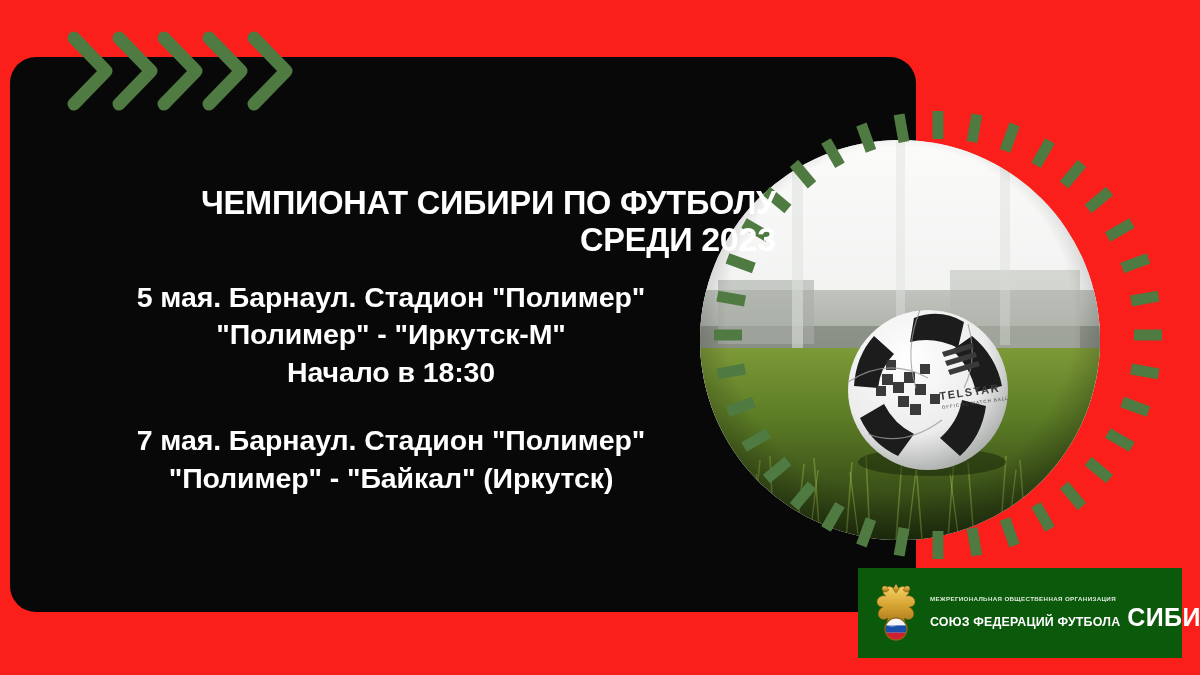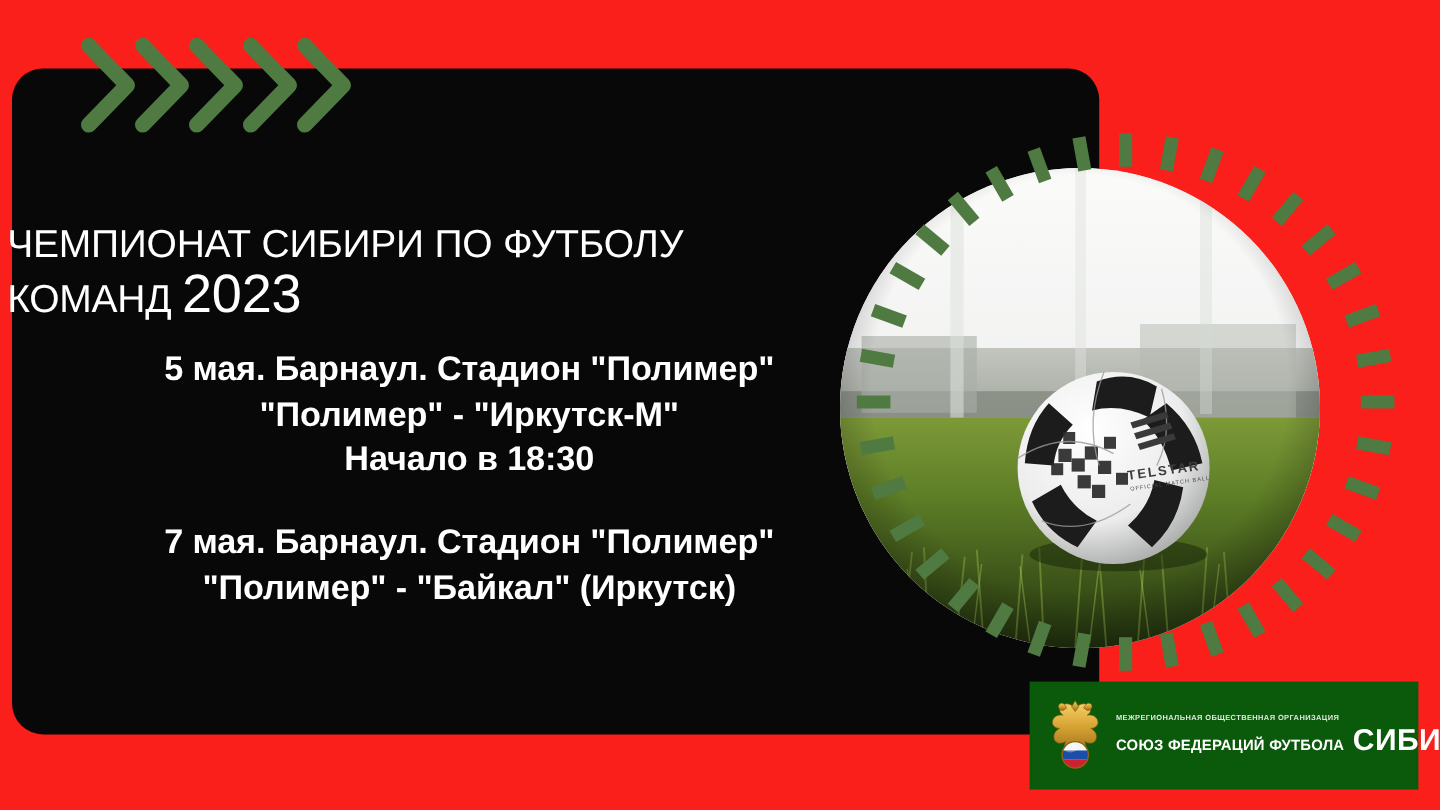--- a/index.html
+++ b/index.html
@@ -43,28 +43,28 @@
   
   .content {
     position:absolute;
     left:0px; top:186px;
     width:782px;
     z-index:7;
     text-align:center;
     color:#fff;
   }
   .title {
-    font-weight:normal;
+    font-weight:bold;
     font-size:32.5px;
     line-height:1.085;
     letter-spacing:-0.2px;
-    text-align:left;
+    text-align:right;
     padding:0 6px;
   }
-  .title .yr { font-size:45px; }
+  .title .yr { font-size:34px; }
 
   .match { margin-top:20px; }
   .match.second { margin-top:31px; }
   .mline {
     font-weight:bold;
     font-size:28.5px;
     line-height:1.32;
     letter-spacing:-0.1px;
     white-space:nowrap;
   }
@@ -273,21 +273,21 @@
         <polyline points="143,8 175,41 143,74"></polyline>
         <polyline points="188,8 220,41 188,74"></polyline>
       </g>
     </svg>
   </div>
 
   <div class="content">
 
     <div class="title">
       <div>ЧЕМПИОНАТ СИБИРИ ПО ФУТБОЛУ</div>
-      <div><span>КОМАНД </span><span class="yr">2023</span></div>
+      <div><span>СРЕДИ </span><span class="yr">2023</span></div>
     </div>
 
     <div class="match">
       <div class="mline">5 мая. Барнаул. Стадион "Полимер"</div>
       <div class="mline">"Полимер" - "Иркутск-М"</div>
       <div class="mline">Начало в 18:30</div>
     </div>
 
     <div class="match second">
       <div class="mline">7 мая. Барнаул. Стадион "Полимер"</div>

